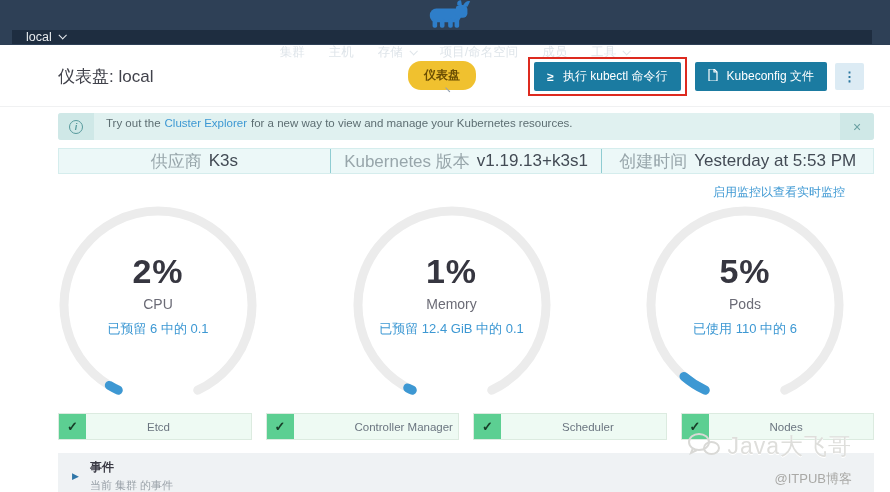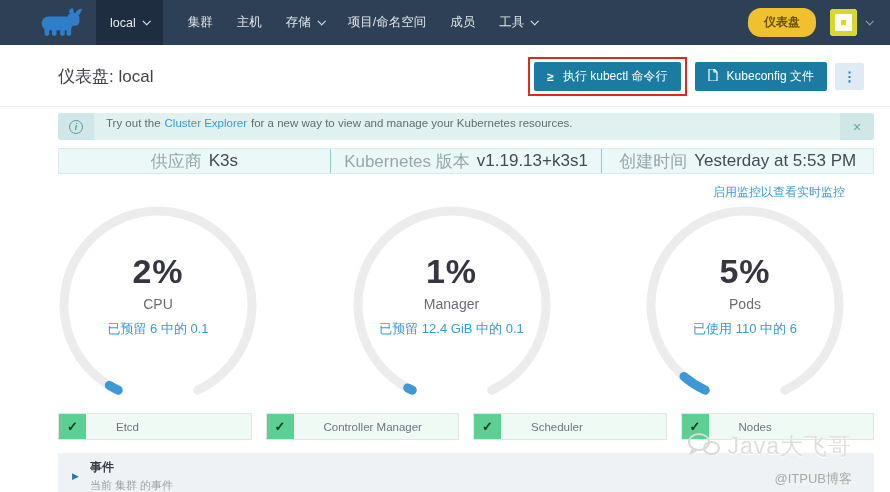--- a/index.html
+++ b/index.html
@@ -4,21 +4,21 @@
 <style>
   :root{
     --accent:#3d98d3; --btn-teal:#1b7ba1; --navbar:#2e4056; --green:#5ccf92;
     --yellow:#f0c12f; --red:#dd2a1f;
   }
   *{margin:0;padding:0;box-sizing:border-box;}
   body{background:#fff;font-family:"Liberation Sans",sans-serif;}
   .page{width:890px;height:492px;position:relative;background:#fff;overflow:hidden;}
 
   
-  .navbar{height:45px;background:var(--navbar);display:flex;align-items:center;padding:0 18px 0 12px;color:#e8ebee;}
+  .navbar{height:45px;background:var(--navbar);display:flex;align-items:center;padding:0 18px 0 12px;color:#e8ebee;flex-direction:column;}
   .logo-wrap{margin:0 12px 0 28px;display:flex;align-items:center;}
   .cluster-selector{align-self:stretch;display:flex;align-items:center;background:#1e2d40;padding:0 14px;font-size:12.5px;cursor:pointer;}
   .nav-items{display:flex;align-items:center;margin-left:25px;gap:24px;}
   .nav-item{font-size:12.5px;color:#dfe5ea;cursor:pointer;display:flex;align-items:center;white-space:nowrap;}
   .chev{width:6px;height:6px;border-right:1.6px solid currentColor;border-bottom:1.6px solid currentColor;transform:rotate(45deg) translateY(-1px);display:inline-block;margin-left:7px;margin-bottom:2px;}
   .nav-spacer{flex:1;}
   .dashboard-pill{background:var(--yellow);color:#6b4e03;font-size:12px;font-weight:bold;border:none;border-radius:13px;padding:6px 16px;cursor:pointer;}
   .avatar{width:27px;height:27px;border-radius:4px;overflow:hidden;margin-left:14px;background:#fff;cursor:pointer;display:block;}
   .avatar-chev{color:#94a1b0;margin-left:9px;}
 
@@ -56,21 +56,21 @@
   .gauge svg{position:absolute;inset:0;}
   .gauge-text{position:absolute;top:47px;left:0;right:0;text-align:center;}
   .gauge-value{font-size:34px;font-weight:bold;color:#363640;letter-spacing:1px;}
   .gauge-label{font-size:14px;color:#6b6b76;margin-top:5px;}
   .gauge-sub{font-size:13px;color:var(--accent);margin-top:8px;}
 
   
   .status-row{display:flex;gap:14px;padding:8px 16px 0 58px;}
   .status-box{flex:1;height:27px;background:#eefaf3;border:1px solid #dcebe0;display:flex;align-items:stretch;}
   .status-check{width:27px;background:var(--green);display:flex;align-items:center;justify-content:center;color:#173d28;font-size:13px;font-weight:bold;}
-  .status-label{display:flex;align-items:center;padding-left:30px;font-size:11.5px;color:#6b7580;}
+  .status-label{display:flex;align-items:center;padding-left:30px;font-size:11.5px;color:#6b7580;margin-left:31px;}
 
   
   .events{margin:13px 16px 0 58px;background:#eff2f4;padding:6px 14px;display:flex;align-items:center;gap:11px;border-bottom:1px solid #e3e6e8;}
   .events-caret{color:#2f76a8;font-size:9px;cursor:pointer;}
   .events-title{font-size:12px;color:#3a3a44;font-weight:bold;}
   .events-sub{font-size:11px;color:#9aa2a9;margin-top:2px;}
 
   
   .watermark{position:absolute;right:38px;bottom:4px;text-align:right;pointer-events:none;}
   .wm-row{display:flex;align-items:center;gap:6px;justify-content:flex-end;}
@@ -207,21 +207,21 @@
         <div class="gauge-sub">已预留 6 中的 0.1</div>
       </div>
     </div>
     <div class="gauge">
       <svg viewBox="0 0 200 200" width="200" height="200" aria-hidden="true">
         <path class="track" fill="none" stroke="#ececec" stroke-width="9" stroke-linecap="round" d="M 60.27 185.19 A 94 94 0 1 1 139.73 185.19"></path>
         <path class="fill" fill="none" stroke="#3d98d3" stroke-width="9" stroke-linecap="round" d="M 60.27 185.19 A 94 94 0 0 1 55.72 182.92"></path>
       </svg>
       <div class="gauge-text">
         <div class="gauge-value">1%</div>
-        <div class="gauge-label">Manager</div>
+        <div class="gauge-label">Memory</div>
         <div class="gauge-sub">已预留 12.4 GiB 中的 0.1</div>
       </div>
     </div>
     <div class="gauge">
       <svg viewBox="0 0 200 200" width="200" height="200" aria-hidden="true">
         <path class="track" fill="none" stroke="#ececec" stroke-width="9" stroke-linecap="round" d="M 60.27 185.19 A 94 94 0 1 1 139.73 185.19"></path>
         <path class="fill" fill="none" stroke="#3d98d3" stroke-width="9" stroke-linecap="round" d="M 60.27 185.19 A 94 94 0 0 1 38.95 171.48"></path>
       </svg>
       <div class="gauge-text">
         <div class="gauge-value">5%</div>

